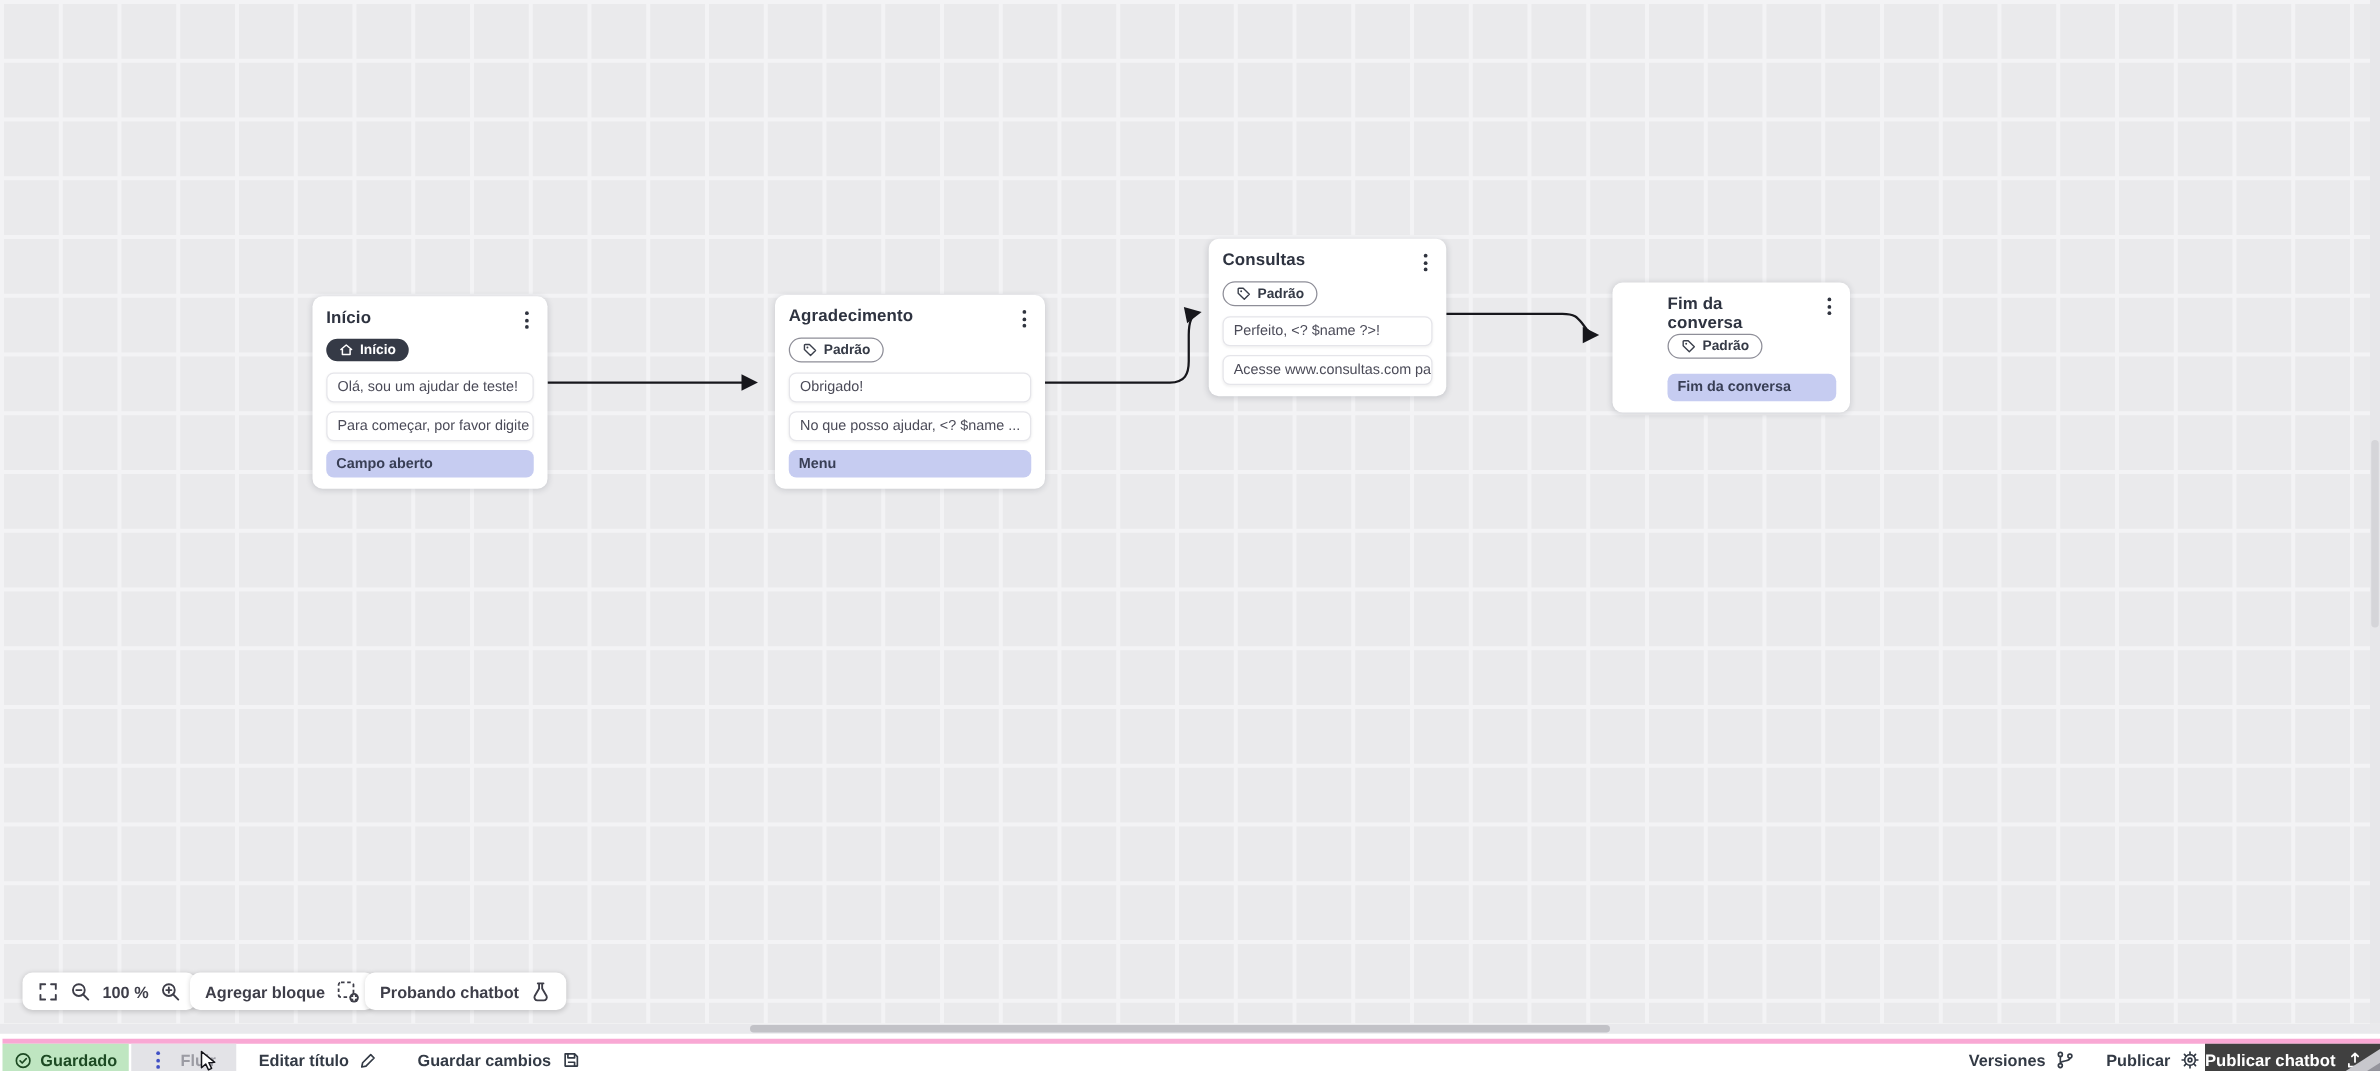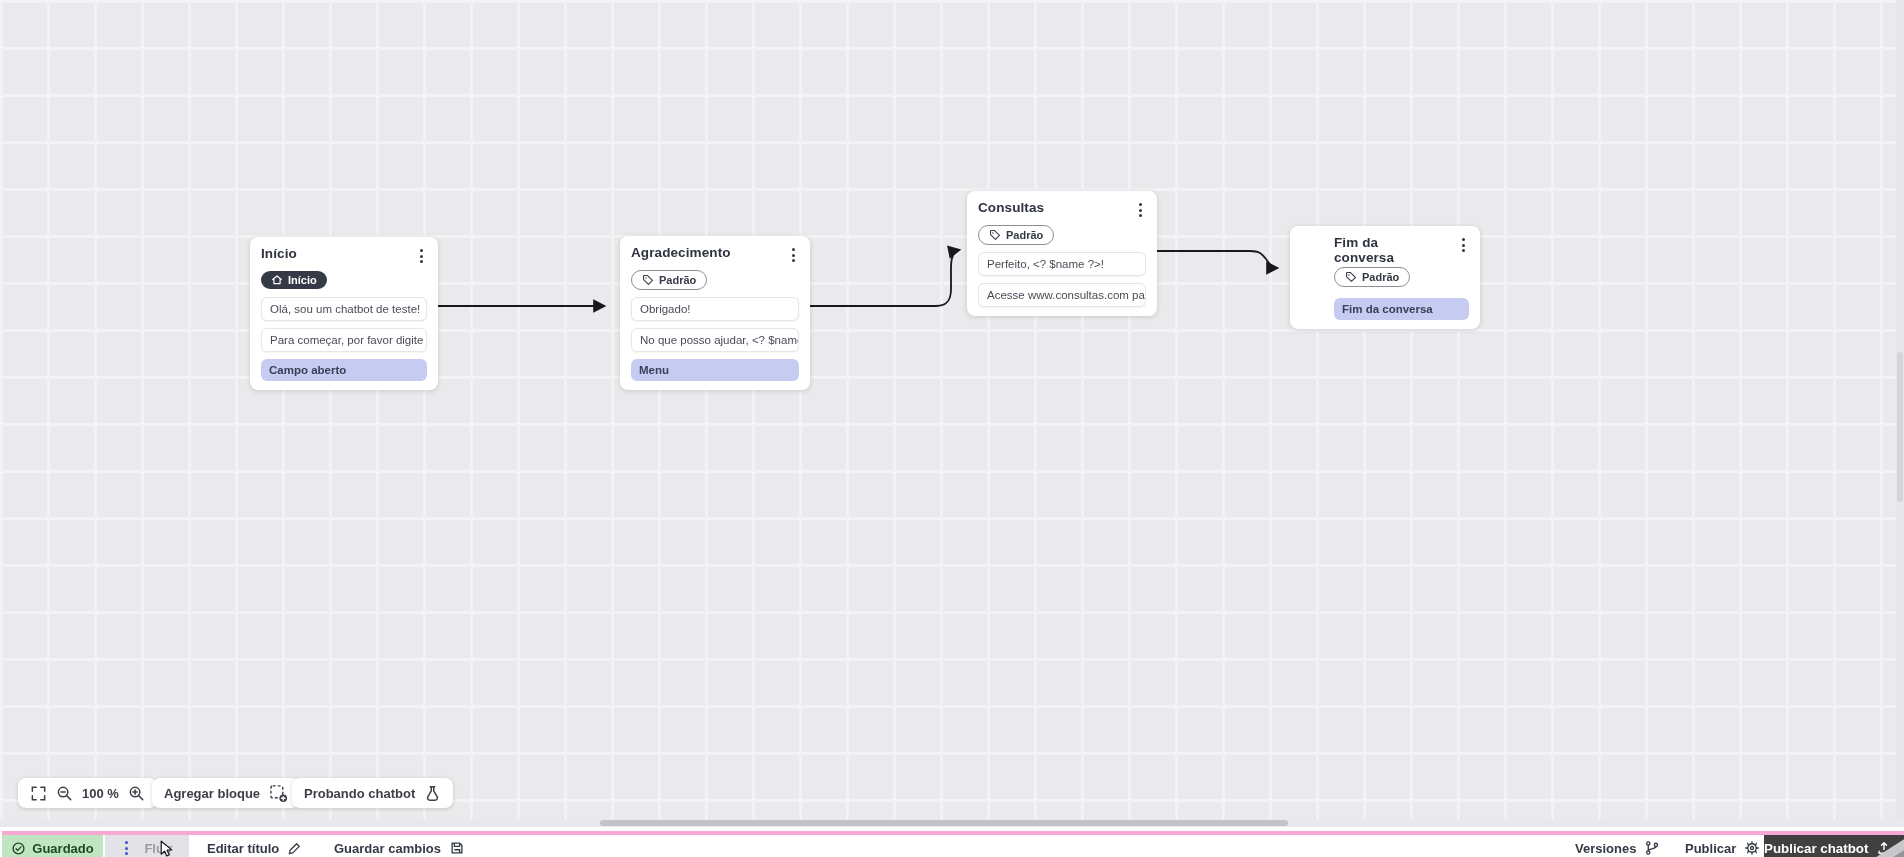--- a/index.html
+++ b/index.html
@@ -124,26 +124,26 @@
           </div>
       </div>
       <div class="badge badge-dark">
         <span class="sb-ico">
           <svg width="12" height="12" viewBox="0 0 14 14" fill="none" stroke="#fff" stroke-width="1.4" stroke-linecap="round" stroke-linejoin="round">
               <path d="M2 6.5L7 2.3l5 4.2M3.4 6v5.2h7.2V6"></path>
             </svg>
         </span>
         <span>Início</span>
       </div>
-      <div class="msg">Olá, sou um chatbot de teste!</div>
+      <div class="msg">Olá, sou um ajudar de teste!</div>
       <div class="msg">Para começar, por favor digite o ...</div>
       <div class="action">Campo aberto</div>
     </div>
 
-    <div class="node" style="left:620px; top:236px; width:190px;">
+    <div class="node" style="left:620px; top:236px; width:216px;">
       <div class="node-header">
         <div class="node-title">Agradecimento</div>
         <div class="kebab">
             <i></i>
             <i></i>
             <i></i>
           </div>
       </div>
       <div class="badge badge-outline">
         <span class="sb-ico">

